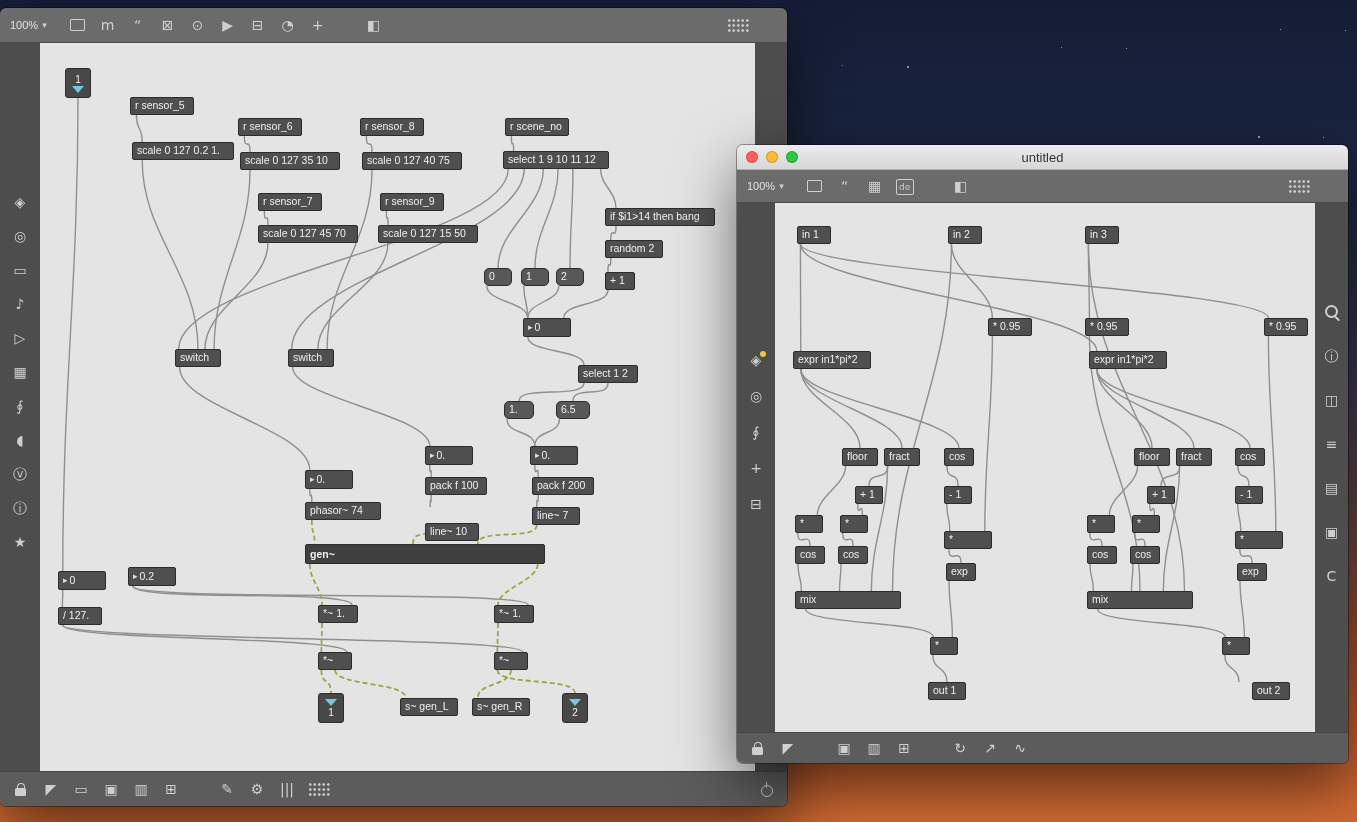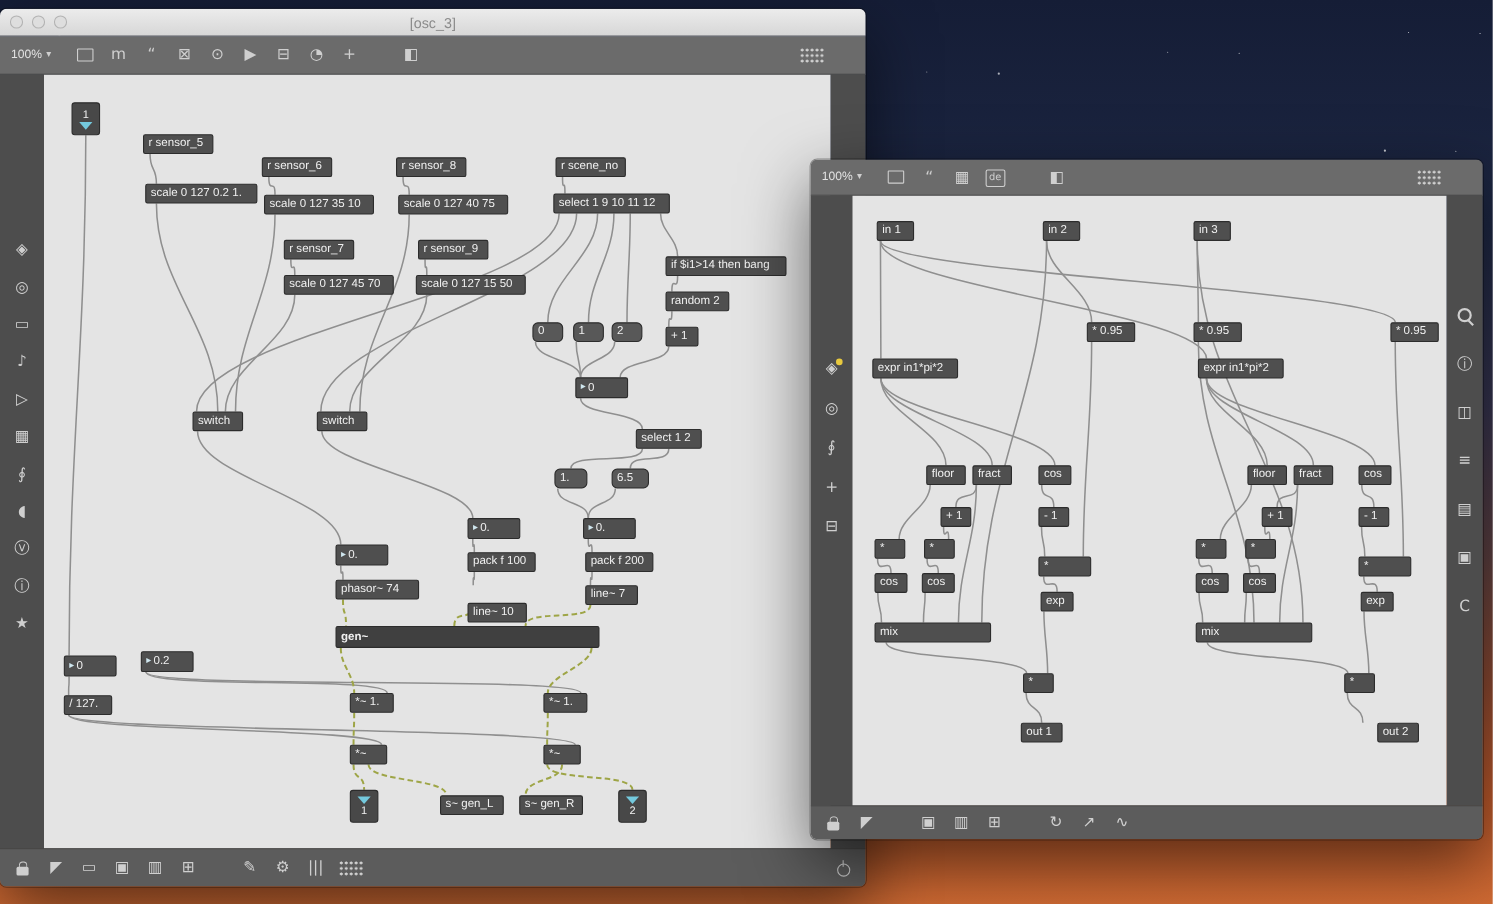--- a/index.html
+++ b/index.html
@@ -169,28 +169,20 @@
     <i style="left: 120px; top: 118px; width: 1px; height: 1px; opacity: 0.85;"></i>
     <i style="left: 317px; top: 207px; width: 1px; height: 1px; opacity: 0.25;"></i>
     <i style="left: 514px; top: 296px; width: 2px; height: 2px; opacity: 0.35;"></i>
     <i style="left: 711px; top: 385px; width: 1px; height: 1px; opacity: 0.45;"></i>
     <i style="left: 908px; top: 474px; width: 1px; height: 1px; opacity: 0.55;"></i>
     <i style="left: 1105px; top: 563px; width: 1px; height: 1px; opacity: 0.65;"></i>
     <i style="left: 1302px; top: 652px; width: 1px; height: 1px; opacity: 0.75;"></i>
   </div>
 
 <section class="window win-osc">
-  <header class="titlebar inactive">
-    <div class="lights">
-      <span class="tl"></span>
-      <span class="tl"></span>
-      <span class="tl"></span>
-    </div>
-    <div class="title">[osc_3]</div>
-  </header>
   <div class="toolbar">
     <div class="zoom">
       <span>100%</span>
       <span class="caret">▾</span>
     </div>
     <div class="iconrow">
         <span class="ic sq"></span>
         <span class="ic ">m</span>
         <span class="ic ">“</span>
         <span class="ic ">⊠</span>
@@ -360,20 +352,28 @@
         <span class="ic ">⚙</span>
         <span class="ic ">|||</span>
         <span class="ic grid9"></span>
       </div>
     <div class="spacer"></div>
     <span class="ic power"></span>
   </footer>
 </section>
 
 <section class="window win-untitled">
+  <header class="titlebar active">
+    <div class="lights">
+      <span class="tl" style="background: rgb(255, 95, 87); border-color: rgba(0, 0, 0, 0.18);"></span>
+      <span class="tl" style="background: rgb(254, 188, 46); border-color: rgba(0, 0, 0, 0.18);"></span>
+      <span class="tl" style="background: rgb(40, 200, 64); border-color: rgba(0, 0, 0, 0.18);"></span>
+    </div>
+    <div class="title">untitled</div>
+  </header>
   <div class="toolbar">
     <div class="zoom">
       <span>100%</span>
       <span class="caret">▾</span>
     </div>
     <div class="iconrow">
         <span class="ic sq"></span>
         <span class="ic ">“</span>
         <span class="ic ">▦</span>
         <span class="ic " style="font-size: 9px; border: 1px solid currentcolor; border-radius: 2px; line-height: 14px; height: 14px; width: 16px; margin-top: 2px;">de</span>

